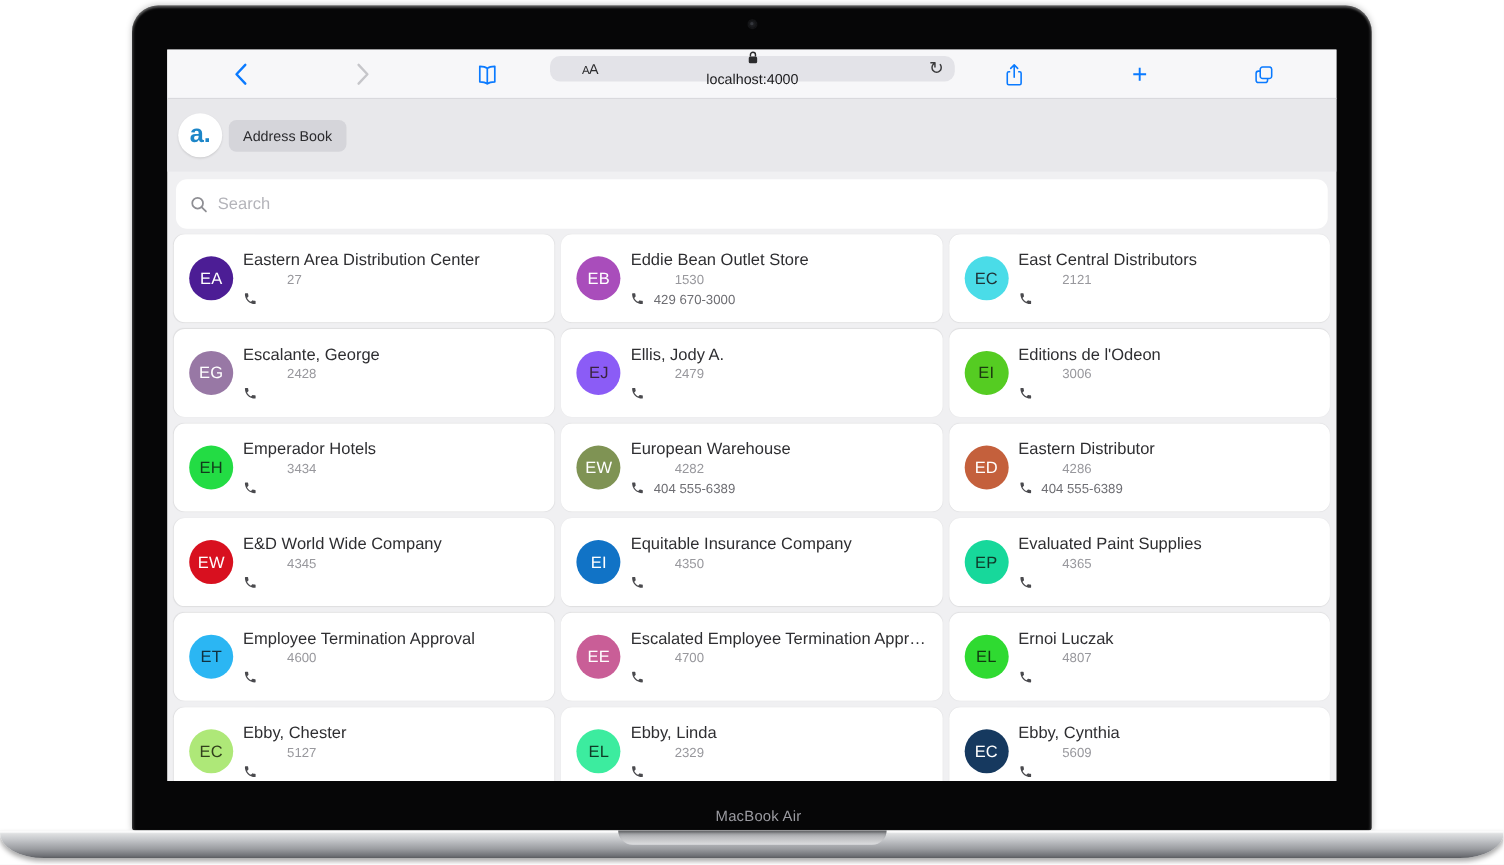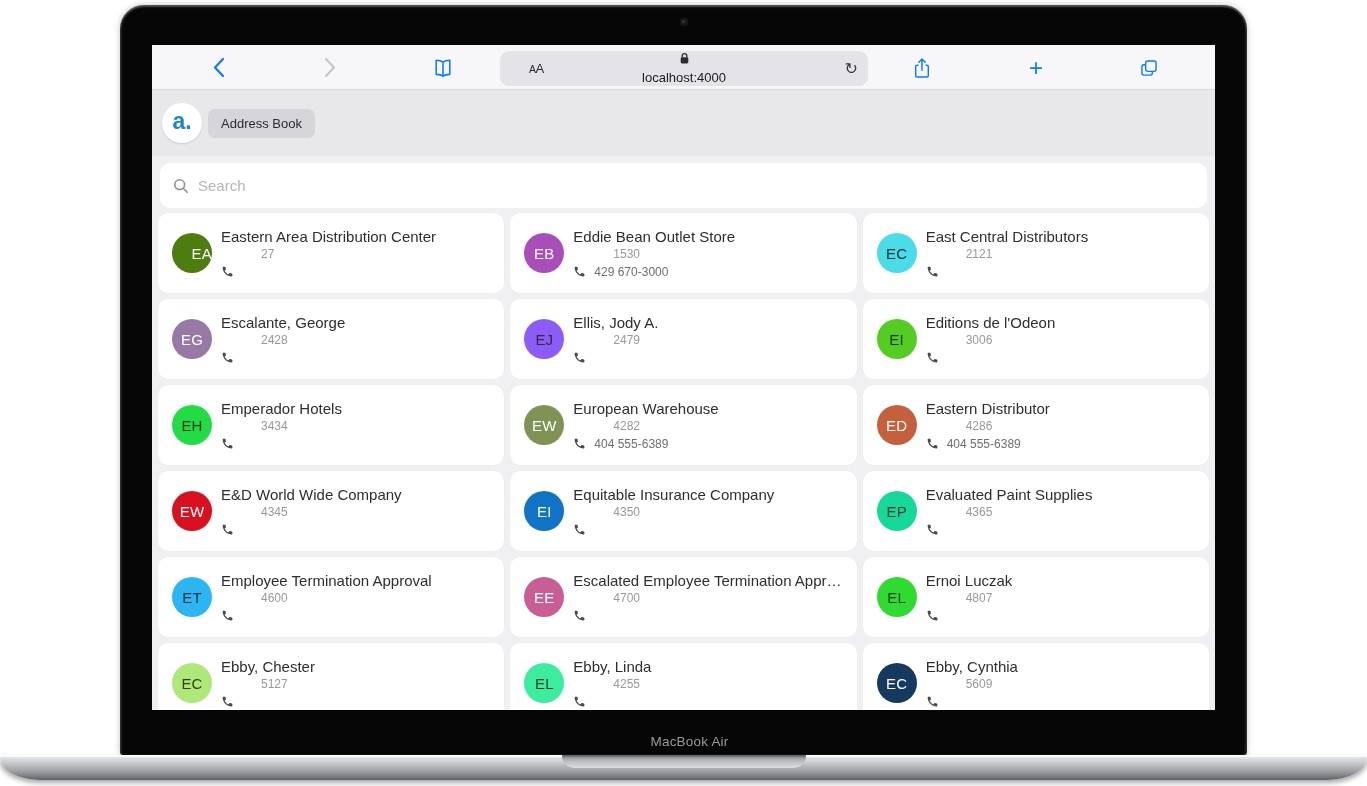--- a/index.html
+++ b/index.html
@@ -26,21 +26,21 @@
           border-radius: 0 0 15px 15px; box-shadow: inset 0 2px 2px rgba(0,0,0,.28); }
 
   
   .screen { position:absolute; left:32px; top:40px; width:1063px; height:665px;
             background:#f0f0f2; overflow:hidden; }
 
   
   .toolbar { position:relative; height:45px; background:#f7f7f9; border-bottom:1px solid #d9d9dd; }
   .tb-btn { position:absolute; top:0; height:45px; display:flex; align-items:center; justify-content:center;
             width:36px; transform:translateX(-50%); cursor:default; }
-  .url-capsule { position:absolute; left:348px; top:6px; width:368px; height:35px;
+  .url-capsule { position:absolute; left:348px; top:6px; width:368px; height:23px;
             background:#e3e3e8; border-radius:9px; display:flex; align-items:center; padding:0 29px; }
   .reader-btn { font-size:13px; color:#2c2c2e; letter-spacing:-.5px; }
   .reader-btn span:first-child { font-size:10.5px; }
   .url-center { position:absolute; left:0; right:0; display:flex; align-items:center;
             justify-content:center; gap:5px; pointer-events:none;flex-direction:column; }
   .url-text { font-size:13px; color:#1c1c1e; }
   .refresh-btn { position:absolute; right:10px; font-size:16px; color:#3a3a3c; line-height:1; }
   .plus-glyph { font-size:24px; font-weight:300; color:#0a7aff; line-height:1; }
 
   
@@ -143,21 +143,21 @@
       <div class="search-bar">
         <svg width="16" height="16" viewBox="0 0 18 18">
           <circle cx="7.5" cy="7.5" r="5.5" fill="none" stroke="#8e8e93" stroke-width="1.8"></circle>
           <path d="M11.8 11.8 L16 16" stroke="#8e8e93" stroke-width="1.8" stroke-linecap="round"></path>
         </svg>
         <input class="search-input" type="text" placeholder="Search" style="">
       </div>
 
       <div class="grid">
         <div class="card">
-          <div class="avatar" style="background: #4d7c0f; color: rgb(255, 255, 255); justify-content: flex-end;">
+          <div class="avatar" style="background: #4c1d95; color: rgb(255, 255, 255);">
             <span>EA</span>
           </div>
           <div class="card-text">
             <div class="c-name">Eastern Area Distribution Center</div>
             <div class="c-number">27</div>
             <div class="c-phone-row">
               <svg width="13" height="13" viewBox="0 0 24 24">
                 <path fill="#4a4a4e" d="M6.62 10.79c1.44 2.83 3.76 5.14 6.59 6.59l2.2-2.2c.27-.27.67-.36 1.02-.24 1.12.37 2.33.57 3.57.57.55 0 1 .45 1 1V20c0 .55-.45 1-1 1-9.39 0-17-7.61-17-17 0-.55.45-1 1-1h3.5c.55 0 1 .45 1 1 0 1.25.2 2.45.57 3.57.11.35.03.74-.25 1.02l-2.2 2.2z"></path>
               </svg>
               <span class="c-phone"></span>
@@ -404,21 +404,21 @@
             </div>
           </div>
         </div>
 
         <div class="card">
           <div class="avatar" style="background: rgb(60, 236, 159); color: rgb(15, 59, 39);">
             <span>EL</span>
           </div>
           <div class="card-text">
             <div class="c-name">Ebby, Linda</div>
-            <div class="c-number">4255</div>
+            <div class="c-number">2329</div>
             <div class="c-phone-row">
               <svg width="13" height="13" viewBox="0 0 24 24">
                 <path fill="#4a4a4e" d="M6.62 10.79c1.44 2.83 3.76 5.14 6.59 6.59l2.2-2.2c.27-.27.67-.36 1.02-.24 1.12.37 2.33.57 3.57.57.55 0 1 .45 1 1V20c0 .55-.45 1-1 1-9.39 0-17-7.61-17-17 0-.55.45-1 1-1h3.5c.55 0 1 .45 1 1 0 1.25.2 2.45.57 3.57.11.35.03.74-.25 1.02l-2.2 2.2z"></path>
               </svg>
               <span class="c-phone"></span>
             </div>
           </div>
         </div>
 
         <div class="card">

